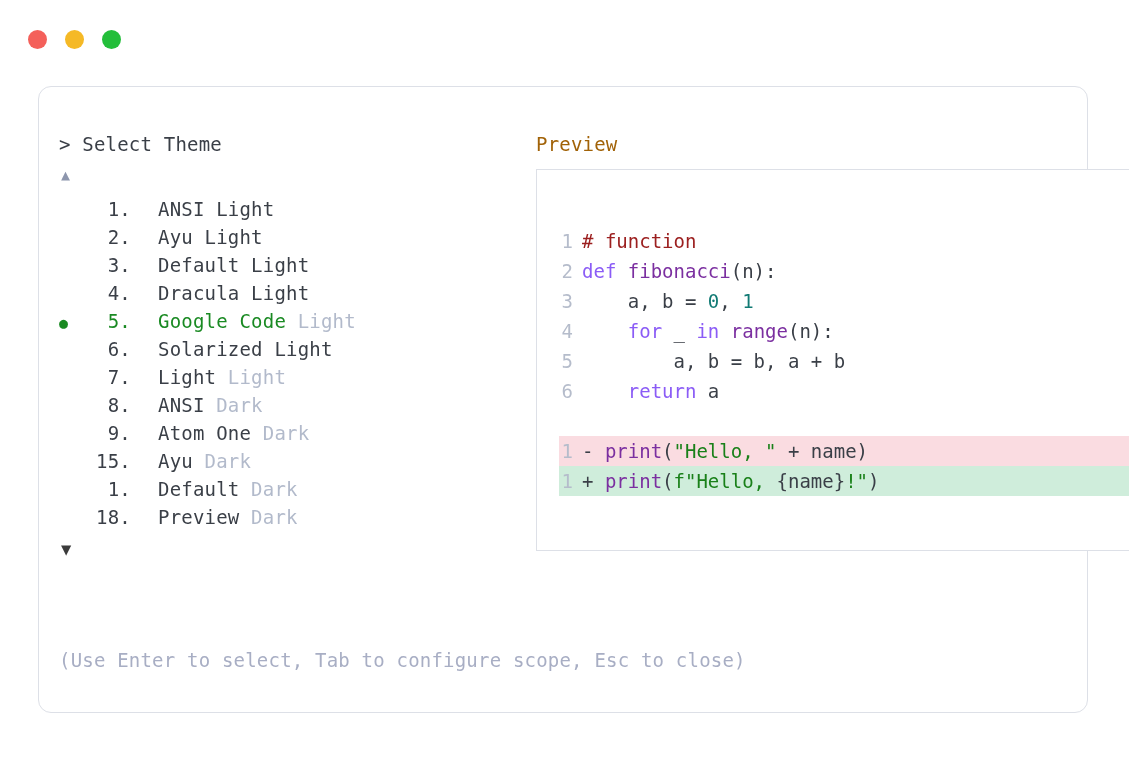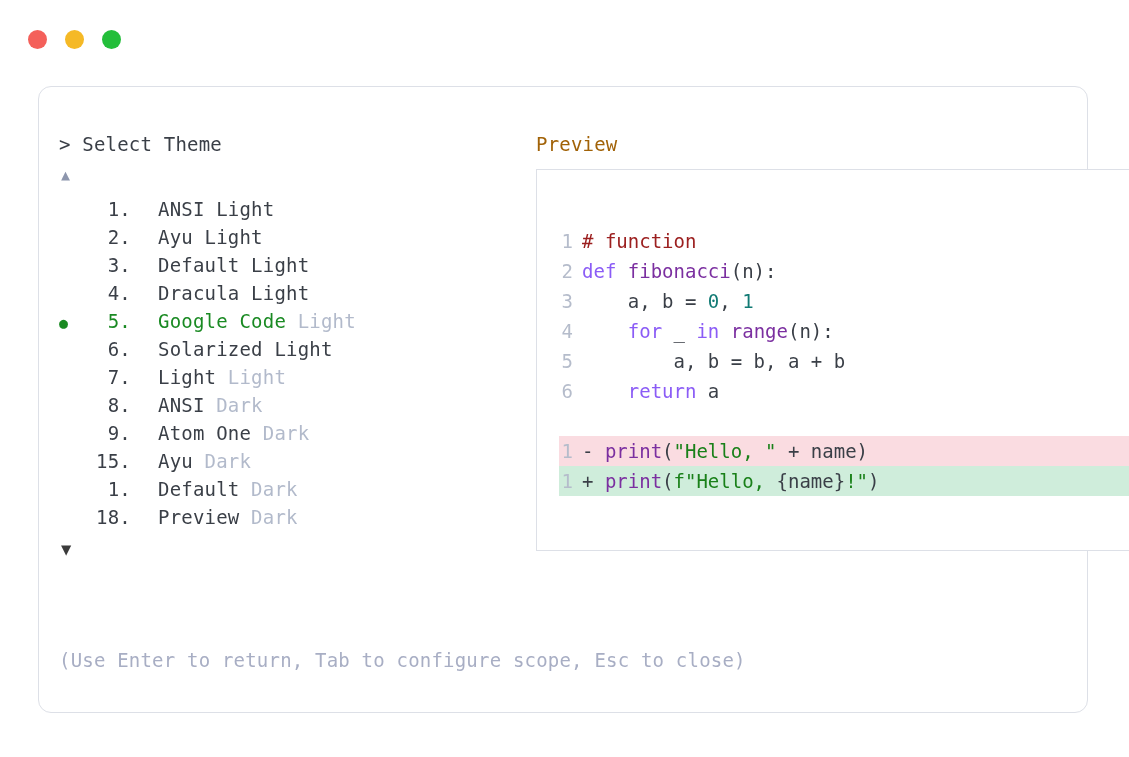--- a/index.html
+++ b/index.html
@@ -242,17 +242,17 @@
       </div>
 
       <div class="right-col">
         <div class="col-heading preview">Preview</div>
 
         <div class="preview-box">
           <div class="code" id="code-area"><div class="code-line"><span class="ln">1</span><span class="c-comment"># function</span></div><div class="code-line"><span class="ln">2</span><span class="c-kw">def </span><span class="c-fn">fibonacci</span><span class="c-plain">(n):</span></div><div class="code-line"><span class="ln">3</span><span class="c-plain">    a, b = </span><span class="c-num">0</span><span class="c-plain">, </span><span class="c-num">1</span></div><div class="code-line"><span class="ln">4</span><span class="c-plain">    </span><span class="c-kw">for</span><span class="c-plain"> _ </span><span class="c-kw">in</span><span class="c-plain"> </span><span class="c-fn">range</span><span class="c-plain">(n):</span></div><div class="code-line"><span class="ln">5</span><span class="c-plain">        a, b = b, a + b</span></div><div class="code-line"><span class="ln">6</span><span class="c-plain">    </span><span class="c-kw">return</span><span class="c-plain"> a</span></div><div class="diff-block"><div class="code-line diff-del"><span class="ln">1</span><span class="diff-sign">- </span><span class="c-fn">print</span><span class="c-plain">(</span><span class="c-str">"Hello, "</span><span class="c-plain"> + name)</span></div><div class="code-line diff-add"><span class="ln">1</span><span class="diff-sign">+ </span><span class="c-fn">print</span><span class="c-plain">(</span><span class="c-str">f"Hello, </span><span class="c-plain">{name}</span><span class="c-str">!"</span><span class="c-plain">)</span></div></div></div>
         </div>
       </div>
 
-      <div class="hint">(Use Enter to return, Tab to configure scope, Esc to close)</div>
+      <div class="hint">(Use Enter to select, Tab to configure scope, Esc to close)</div>
 
     </div>
   </div>
 </div>
 
 </body></html>

